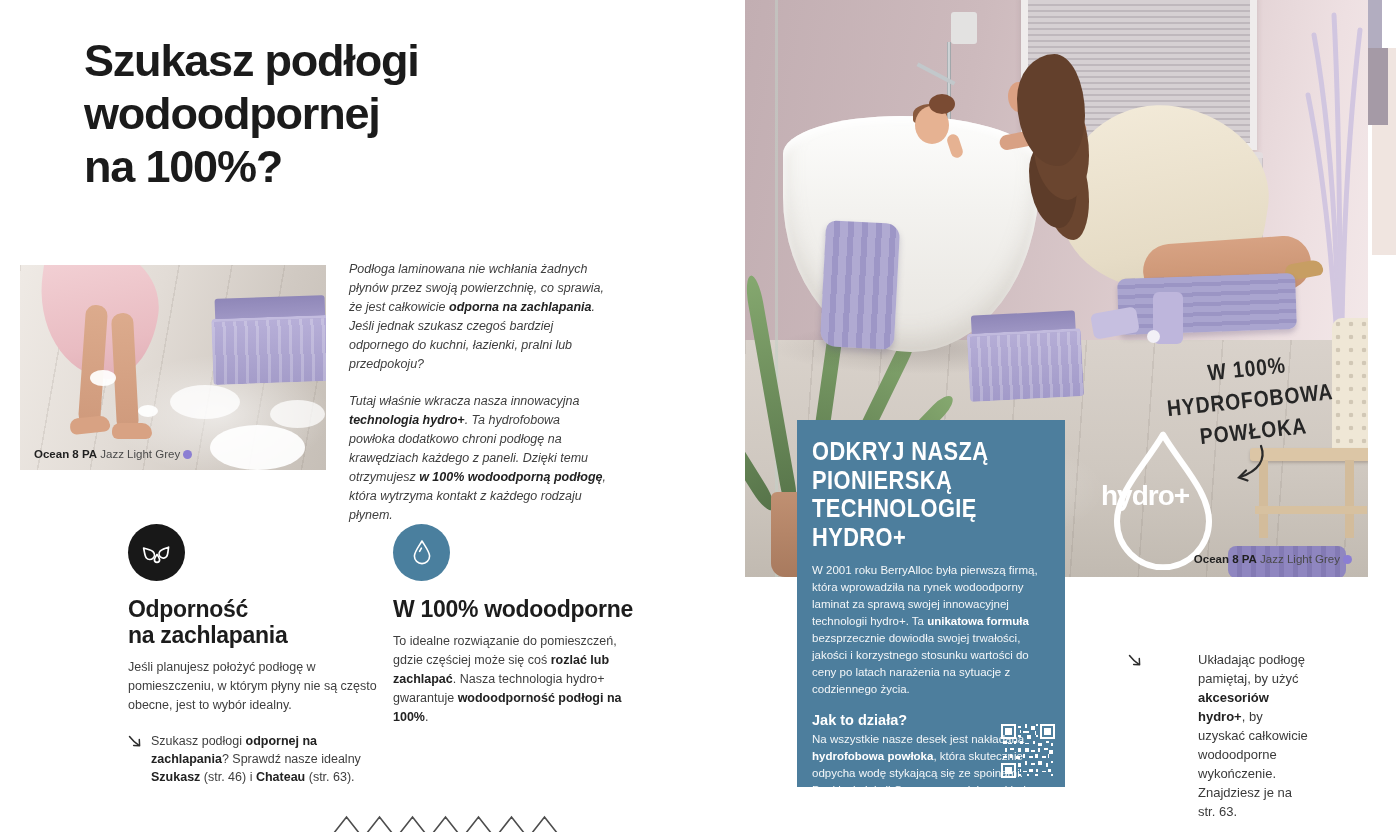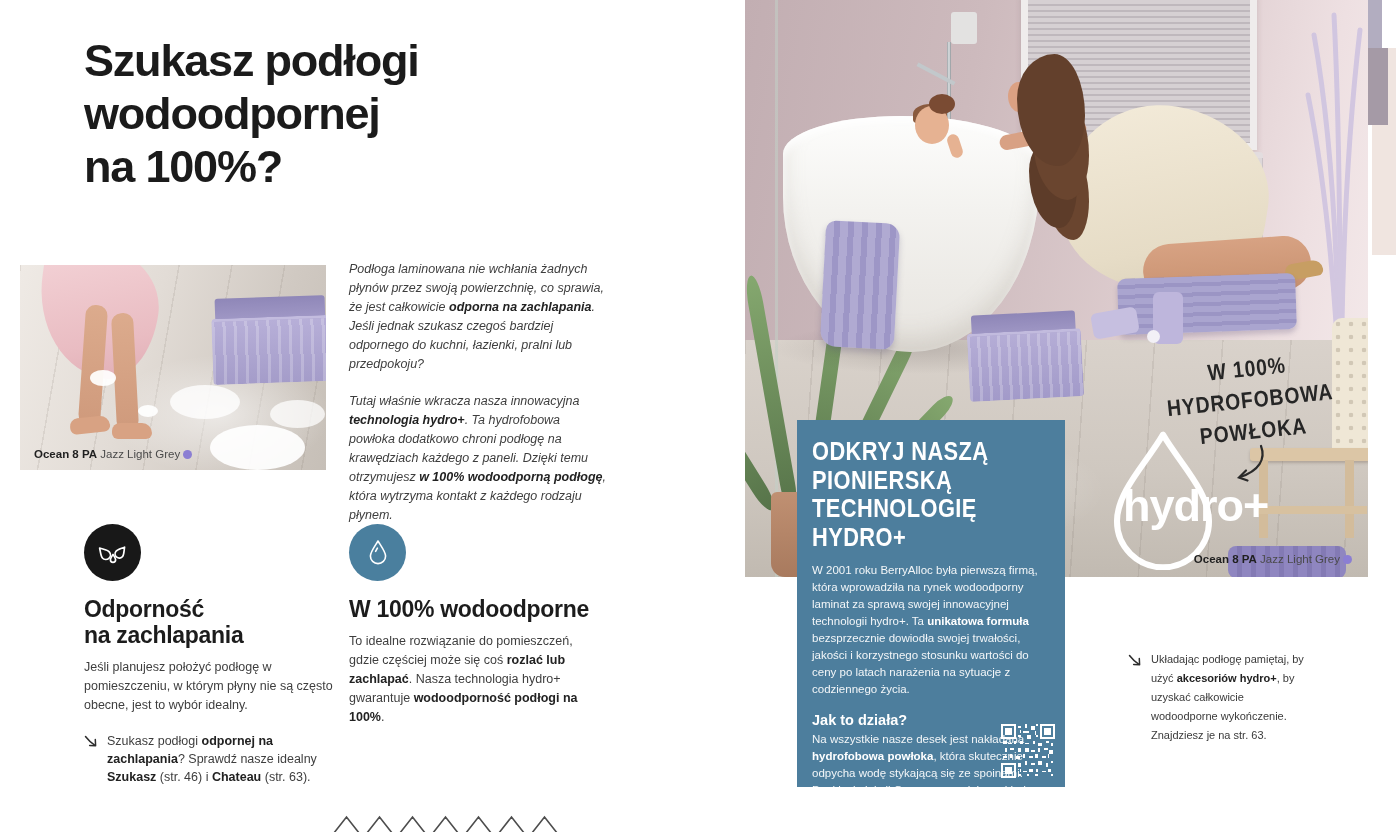--- a/index.html
+++ b/index.html
@@ -43,21 +43,21 @@
         repeating-linear-gradient(90deg, rgba(255,255,255,.22) 0 3px, transparent 3px 11px),
         linear-gradient(#b7afd8,#a49cc9); border-radius:4px; border-top:3px solid #c3bcdf; }
   .photo-caption { position:absolute; left:14px; bottom:10px; font-size:11.5px; color:#4a4a4a; }
   .photo-caption .prod { font-weight:bold; color:#1f1f1f; }
   .swatch-dot { display:inline-block; width:9px; height:9px; border-radius:50%; background:#8b7ed3;
       vertical-align:-1px; margin-left:3px; }
 
   .intro-col { left:349px; top:260px; width:258px;font-style:italic; }
   .intro-col p { font-size:12.5px; line-height:19px; color:#3e3e3e; margin-bottom:18px; }
 
-  .feature { top:524px; width:250px; }
+  .feature { top:524px; width:250px;margin-left:44px; }
   .feature.f-left { left:84px; }
   .feature.f-right { left:349px; width:256px; }
   .icon-circle { width:57px; height:57px; border-radius:50%; display:flex; align-items:center; justify-content:center; }
   .icon-circle.dark { background:#181818; }
   .icon-circle.teal { background:#4a7f9e; }
   .feature h2 { margin-top:15px; font-size:23px; line-height:26px; color:#1c1c1c; white-space:pre-line; letter-spacing:-.3px; }
   .feature .body { margin-top:10px; font-size:12.5px; line-height:19px; color:#3e3e3e; }
   .note { display:flex; gap:9px; margin-top:17px; }
   .note svg { flex:none; margin-top:2px; }
   .note p { font-size:12.5px; line-height:18px; color:#3e3e3e; }
@@ -132,35 +132,35 @@
   .ph-cap { position:absolute; left:402px; top:330px; width:13px; height:13px; border-radius:50%; background:#f2f0f6; }
   .ph-floor-towel { position:absolute; left:483px; top:546px; width:118px; height:32px; border-radius:8px;
       background:repeating-linear-gradient(90deg,#8f86c0 0 9px,#837ab4 9px 14px); }
 
   .handwritten { position:absolute; left:400px; top:356px; width:210px; text-align:center;
       font-size:21px; line-height:29px; font-weight:bold; color:#262626; letter-spacing:1px;
       transform:rotate(-6deg) scale(.92,1.08); white-space:pre-line; }
   .curve-arrow { position:absolute; left:478px; top:444px; }
   .hydro-logo { position:absolute; left:352px; top:428px; width:250px; height:145px; }
   .hydro-logo svg { position:absolute; left:0; top:0; }
-  .hydro-logo .word { position:absolute; left:26px; top:52px; font-size:45px; font-weight:bold; color:#ffffff; letter-spacing:-1px; }
+  .hydro-logo .word { position:absolute; left:4px; top:52px; font-size:28px; font-weight:bold; color:#ffffff; letter-spacing:-1px; }
   .photo .photo-caption { left:auto; right:16px; bottom:12px; }
 
   
   .info-box { left:797px; top:420px; width:268px; height:367px; background:#4d7e9d; padding:17px 15px 12px 15px; }
   .info-box h2 { font-size:26px; line-height:28.5px; font-weight:bold; color:#fff; white-space:pre-line;
       transform:scaleX(.84); transform-origin:left top; letter-spacing:.5px; margin-bottom:11px; }
   .info-box p { font-size:11.5px; line-height:17px; color:rgba(255,255,255,.93); }
   .info-box p .b, .info-box .b { color:#ffffff; }
   .info-box h3 { margin-top:14px; font-size:14.5px; color:#ffffff; margin-bottom:3px; }
   .qr { position:absolute; right:10px; bottom:9px; }
 
   .side-note { left:1128px; top:650px; width:180px; display:flex; gap:9px; }
   .side-note svg { flex:none; margin-top:3px; }
-  .side-note p { font-size:11px; line-height:19px; color:#3a3a3a; }
+  .side-note p { font-size:13px; line-height:19px; color:#3a3a3a;margin-left:47px; }
 
   .deco-pink { left:1372px; top:48px; width:24px; height:207px; background:#f0e5e0; }
   .deco-mauve { left:1368px; top:48px; width:20px; height:77px; background:#a59aa6; }
   .deco-lav { left:1368px; top:0; width:14px; height:48px; background:#b2adc0; }
 </style>
 </head>
 <body>
 
 <div class="page">
 

